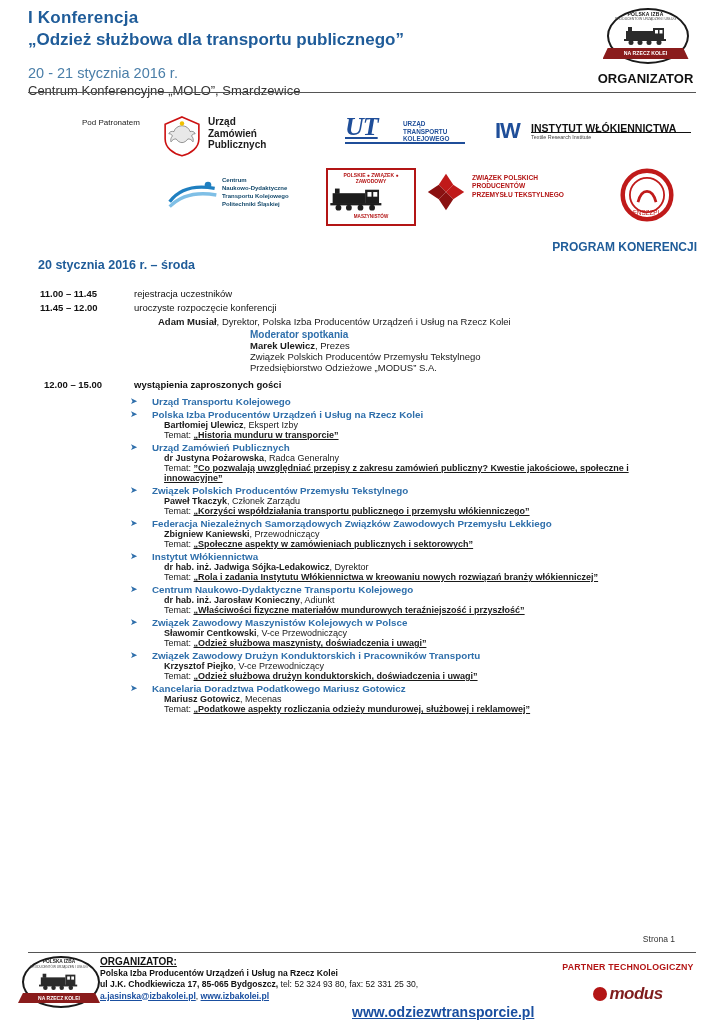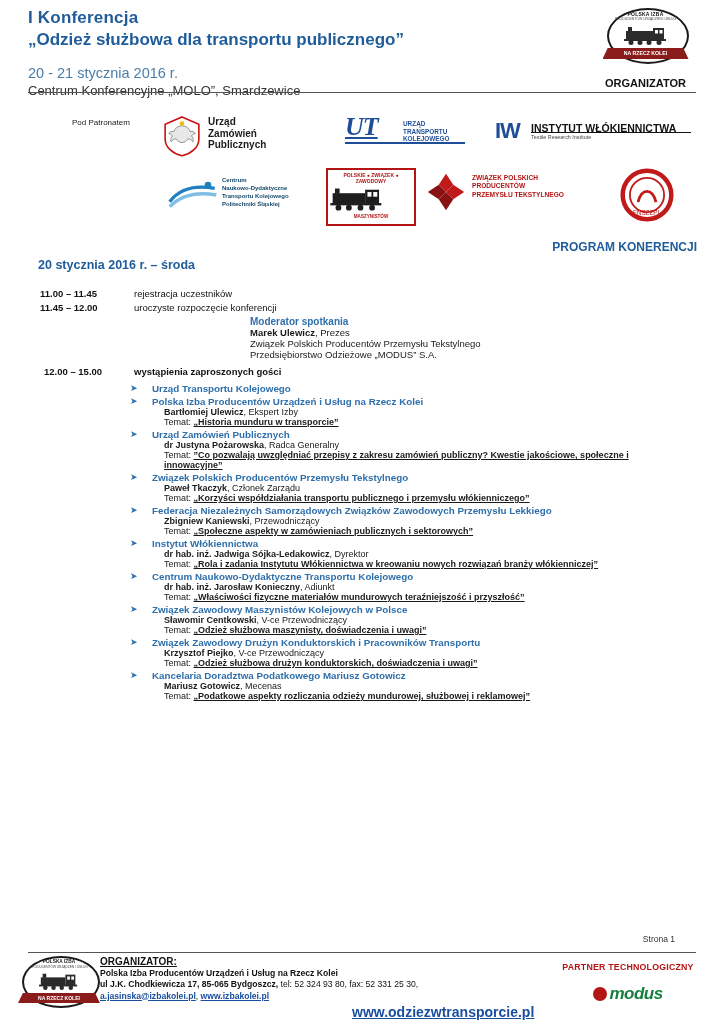--- a/index.html
+++ b/index.html
@@ -37,26 +37,26 @@
     font-size:3.4px;color:#444;
   }
   .org-seal .train{
     position:absolute;left:26px;top:16px;width:50px;height:22px;
   }
   .org-seal .band{
     position:absolute;left:8px;top:40px;width:86px;height:11px;background:#8a1c1c;
     color:#fff;font-size:5.2px;font-weight:bold;text-align:center;line-height:11px;
     clip-path:polygon(6% 0,94% 0,100% 100%,0 100%);
   }
-  .org-label{font-size:11px;font-weight:bold;color:#111;margin-top:7px;}
+  .org-label{font-size:13px;font-weight:bold;color:#111;margin-top:1px;}
 
   .hr-top{position:absolute;left:28px;top:92px;width:668px;border-top:1.4px solid #555;}
 
   
-  .patron-label{position:absolute;left:40px;top:118px;font-size:8px;color:#222;padding-left:32px;}
+  .patron-label{position:absolute;left:50px;top:118px;font-size:8px;color:#222;padding-left:32px;}
 
   .logos-row1{position:absolute;left:160px;top:112px;width:520px;height:48px;}
   .logos-row2{position:absolute;left:168px;top:168px;width:500px;height:55px;}
 
   .logo{position:absolute;}
 
   
   .uzp-eagle{position:absolute;left:0;top:2px;width:44px;height:44px;}
   .uzp-txt{position:absolute;left:48px;top:4px;font-size:10px;line-height:11.5px;font-weight:bold;color:#1b1b1b;}
 
@@ -121,21 +121,21 @@
   .foot-text{position:absolute;left:100px;top:956px;width:380px;font-size:8.6px;line-height:11.5px;color:#111;}
   .foot-text .ft-h{font-weight:bold;font-size:10px;text-decoration:underline;}
   .foot-text .ft-b{font-weight:bold;}
   .link{color:#1a4fa0;text-decoration:underline;font-weight:bold;}
 
   .site{position:absolute;left:352px;top:1004px;font-size:14px;font-weight:bold;color:#1a4fa0;text-decoration:underline;}
 
   .partner{position:absolute;right:22px;top:962px;width:150px;text-align:center;}
   .partner .pl{font-size:8.8px;font-weight:bold;color:#b31515;letter-spacing:.2px;}
   .modus{position:absolute;right:22px;top:984px;width:150px;text-align:center;}
-  .modus .mtxt{font-size:17px;font-weight:bold;color:#15803d;font-style:italic;letter-spacing:-.5px;}
+  .modus .mtxt{font-size:17px;font-weight:bold;color:#7f1d1d;font-style:italic;letter-spacing:-.5px;}
   .modus .dot{display:inline-block;width:14px;height:14px;border-radius:50%;background:#b31515;vertical-align:-2px;margin-right:2px;}
 </style>
 </head>
 <body>
 
 <div class="page">
 
   <div class="header">
     <div class="title-block">
       <div class="t1">I Konferencja</div>
@@ -254,20 +254,23 @@
     <div class="row" style="height:14px;">
       <div class="time">11.00 – 11.45</div>
       <div class="desc">rejestracja uczestników</div>
     </div>
 
     <div class="row" style="height:14px;">
       <div class="time">11.45 – 12.00</div>
       <div class="desc">uroczyste rozpoczęcie konferencji</div>
     </div>
 
+    <div class="indent2" style="margin-bottom:2px;">
+      <span class="b">Adam Musiał</span><span>, Dyrektor, Polska Izba Producentów Urządzeń i Usług na Rzecz Kolei</span>
+    </div>
 
     <div class="moder">
       <div class="blue" style="font-size:10px;">Moderator spotkania</div>
       <div><span class="b">Marek Ulewicz</span><span>, Prezes</span></div>
       <div>Związek Polskich Producentów Przemysłu Tekstylnego</div>
       <div>Przedsiębiorstwo Odzieżowe „MODUS” S.A.</div>
     </div>
 
     <div class="row" style="margin-top:6px;height:15px;">
       <div class="time" style="left:44px;">12.00 – 15.00</div>

